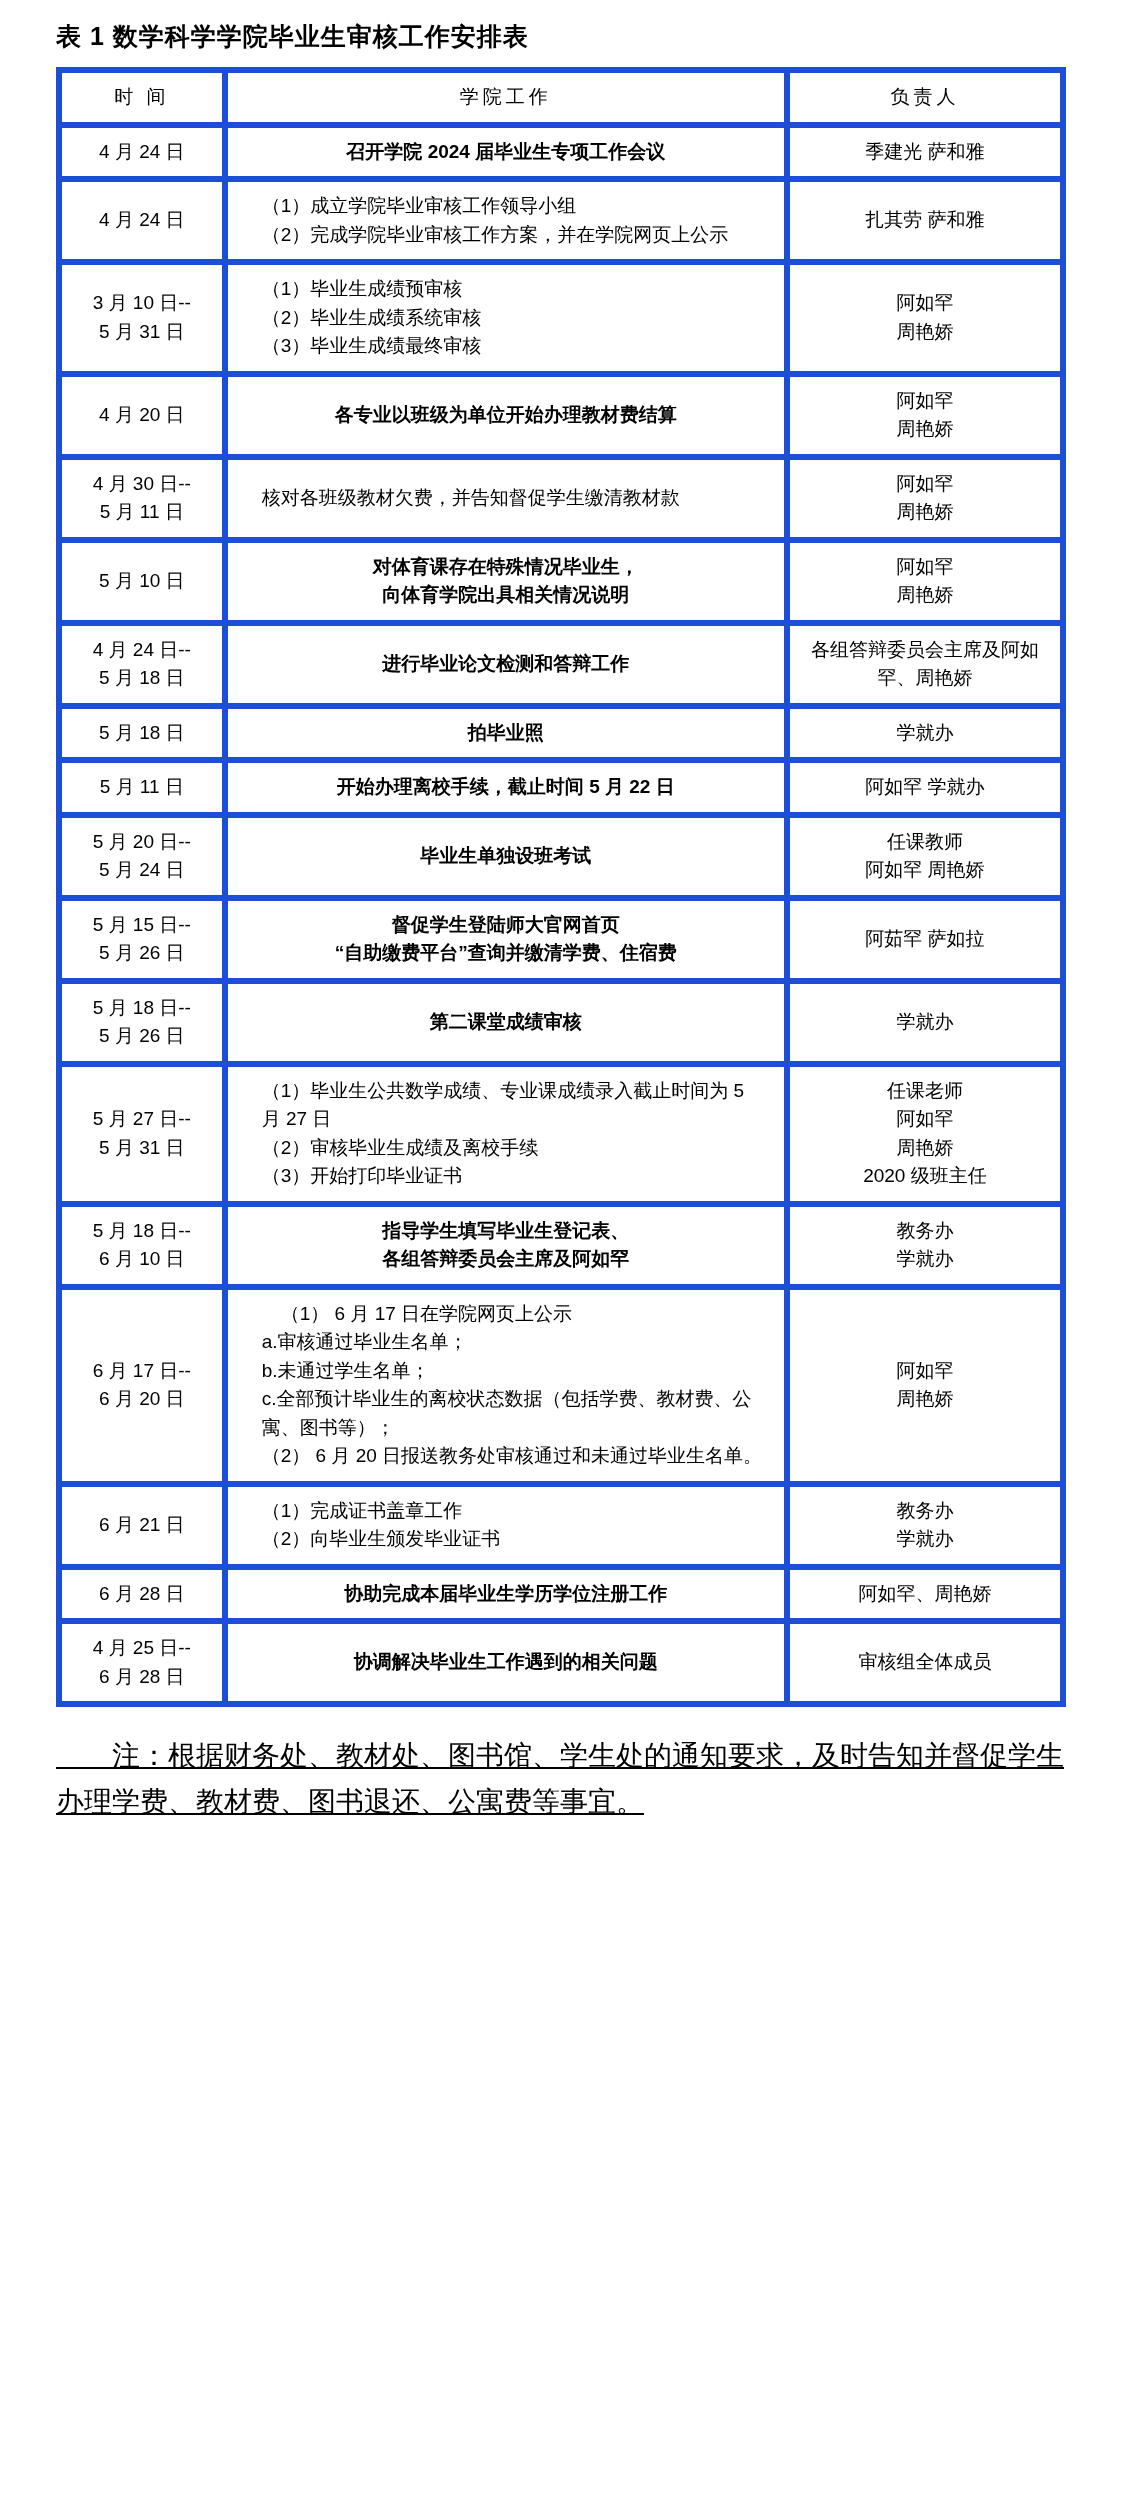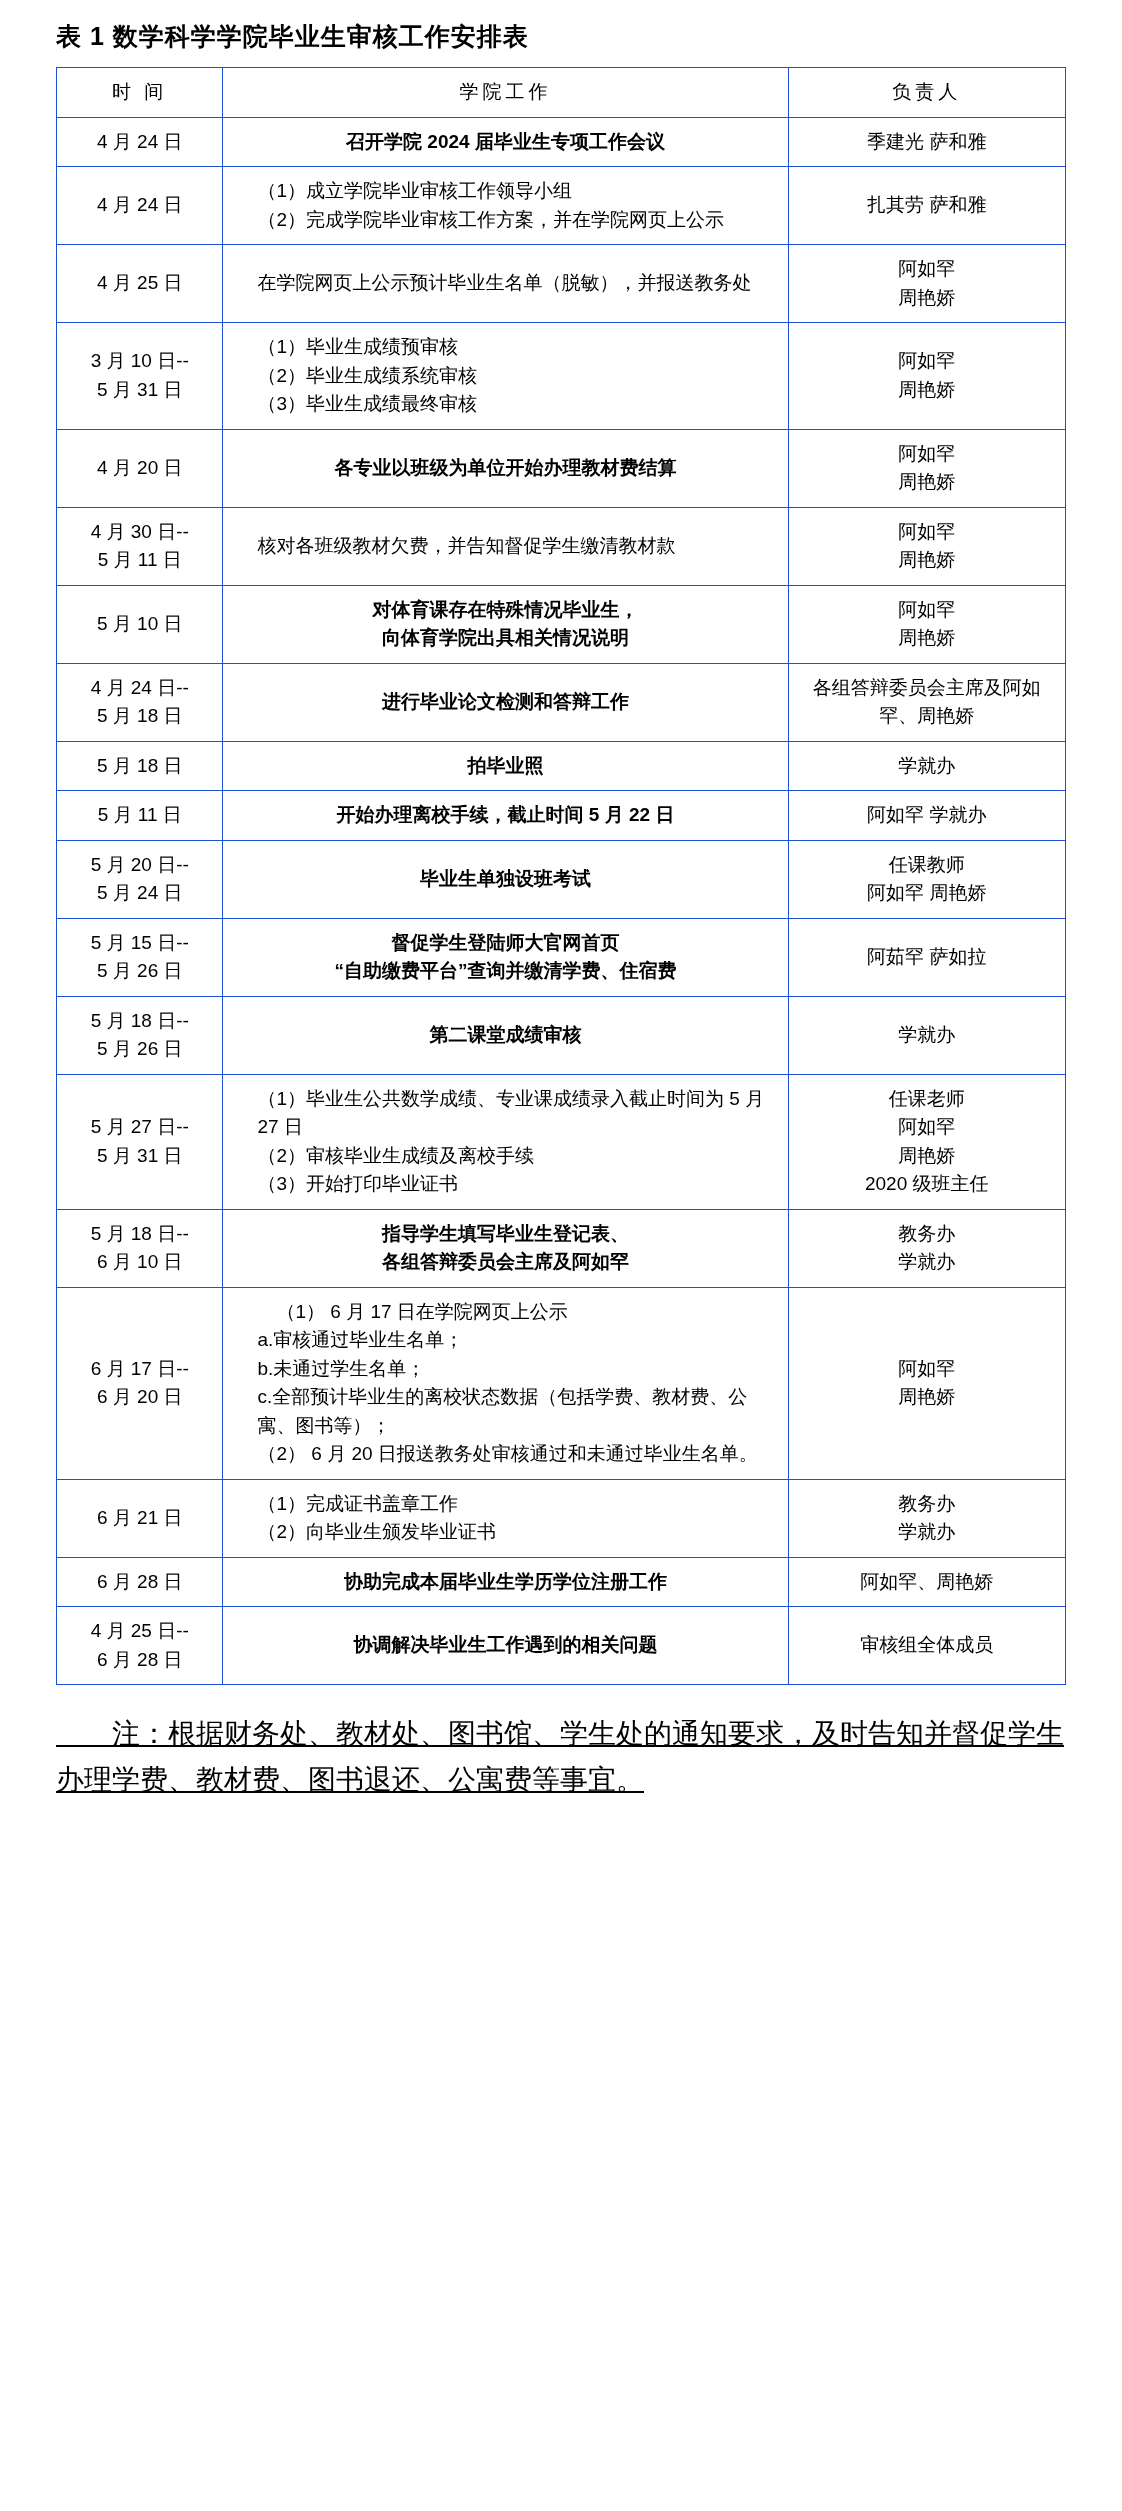--- a/index.html
+++ b/index.html
@@ -24,21 +24,21 @@
     font-size: 25px;
     letter-spacing: 1px;
     margin: 6px 0 14px 0;
   }
   table.sched {
     border-collapse: collapse;
     width: 100%;
     table-layout: fixed;
   }
   table.sched td, table.sched th {
-    border: 1px solid #1d4ed8;
+    border: 6px solid #1d4ed8;
     font-size: 19px;
     line-height: 1.5;
     padding: 10px 8px;
     vertical-align: middle;
     font-family: "Liberation Sans", sans-serif;
   }
   col.c-time { width: 16.5%; }
   col.c-work { width: 56%; }
   col.c-owner { width: 27.5%; }
 
@@ -105,26 +105,20 @@
           <td class="work center">召开学院 2024 届毕业生专项工作会议</td>
           <td class="owner">季建光 萨和雅</td>
         </tr>
         <tr>
           <td class="time">4 月 24 日</td>
           <td class="work left">（1）成立学院毕业审核工作领导小组
 （2）完成学院毕业审核工作方案，并在学院网页上公示</td>
           <td class="owner">扎其劳 萨和雅</td>
         </tr>
         <tr>
-          <td class="time">4 月 25 日</td>
-          <td class="work left">在学院网页上公示预计毕业生名单（脱敏），并报送教务处</td>
-          <td class="owner">阿如罕
-周艳娇</td>
-        </tr>
-        <tr>
           <td class="time">3 月 10 日--
 5 月 31 日</td>
           <td class="work left">（1）毕业生成绩预审核
 （2）毕业生成绩系统审核
 （3）毕业生成绩最终审核</td>
           <td class="owner">阿如罕
 周艳娇</td>
         </tr>
         <tr>
           <td class="time">4 月 20 日</td>

